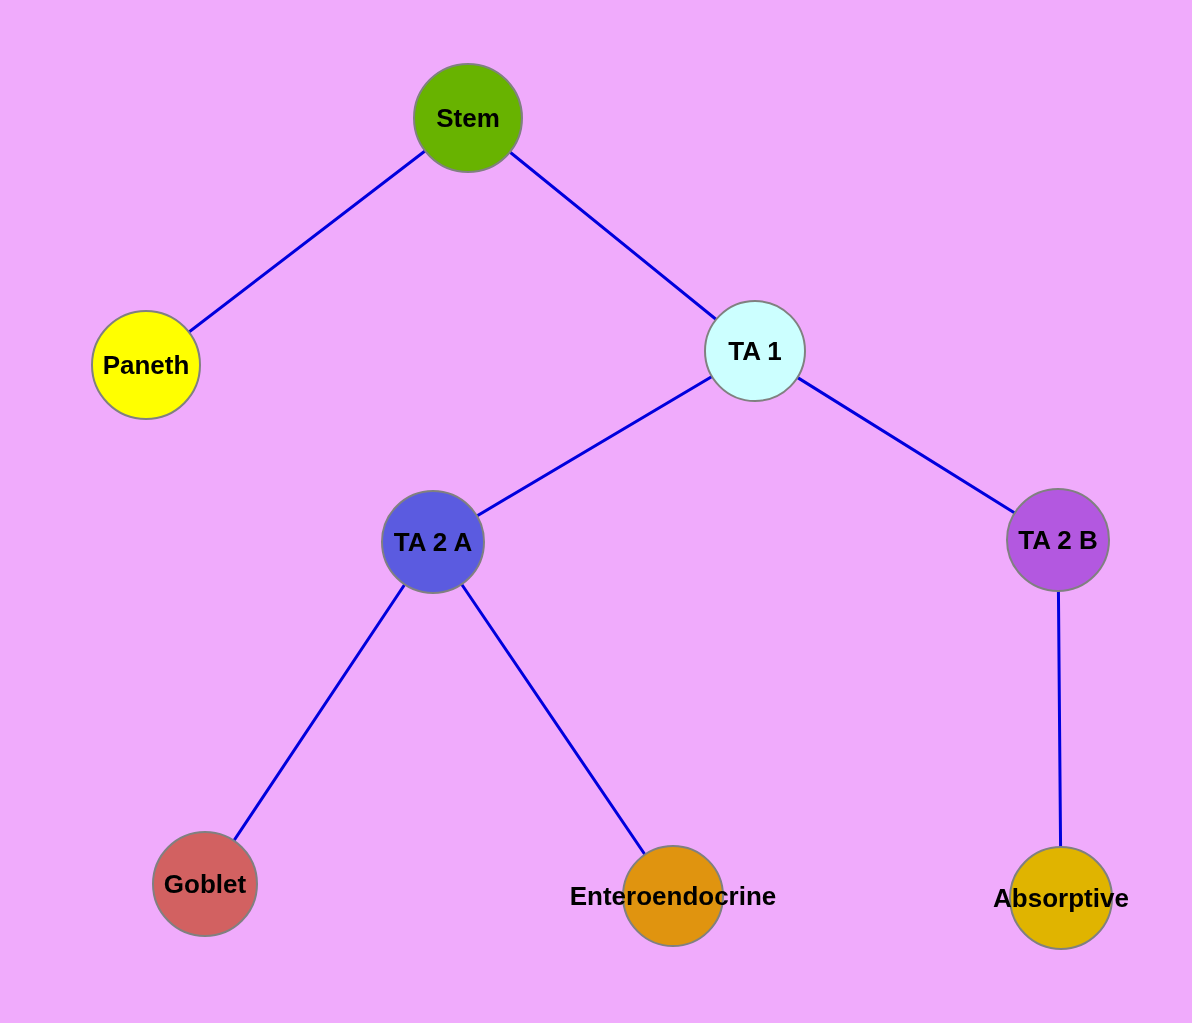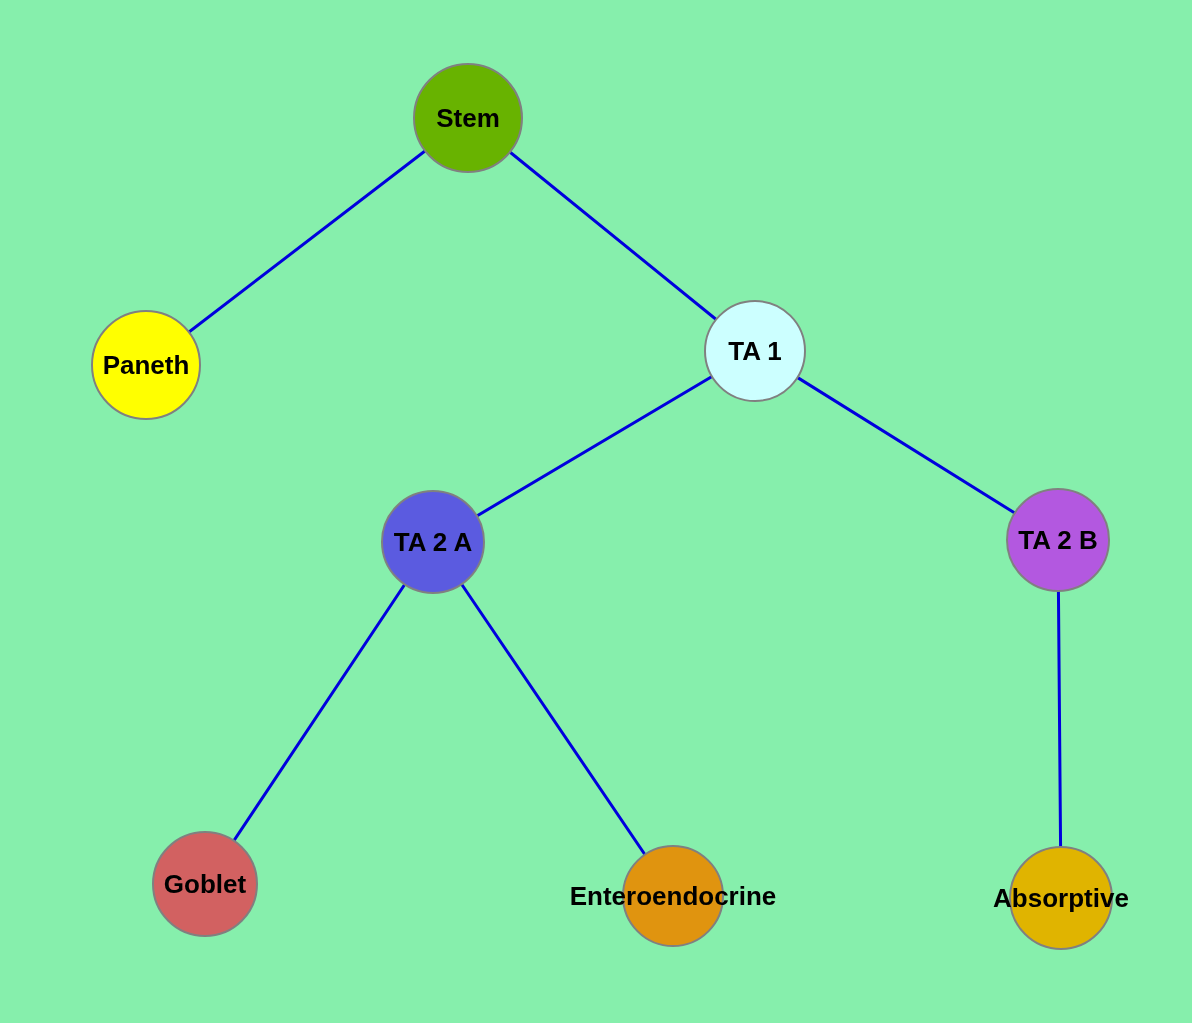--- a/index.html
+++ b/index.html
@@ -5,21 +5,21 @@
   html, body {
     margin: 0;
     padding: 0;
     background: #ffffff;
     font-family: "Liberation Sans", sans-serif;
   }
   #canvas-wrap {
     position: relative;
     width: 1192px;
     height: 1023px;
-    background: #86efac;
+    background: #f0abfc;
     overflow: hidden;
   }
   svg {
     display: block;
   }
   .edge {
     stroke-linecap: round;
   }
   .node-circle {
     cursor: pointer;

